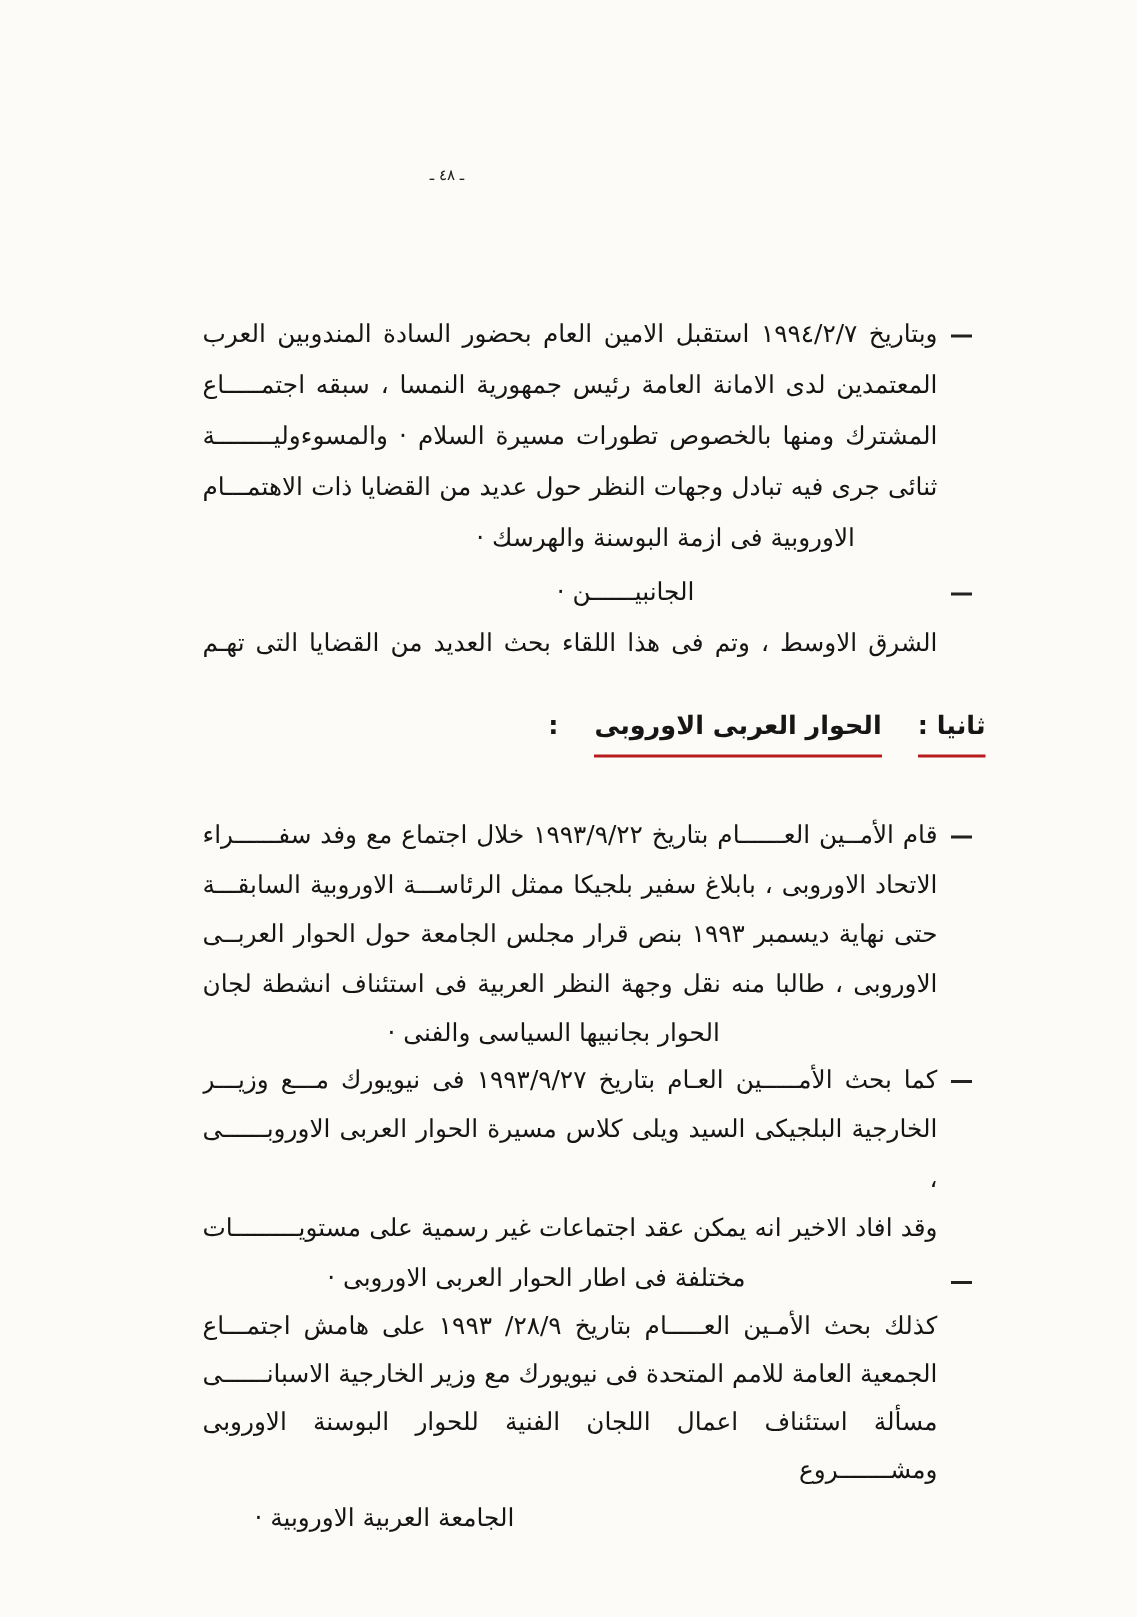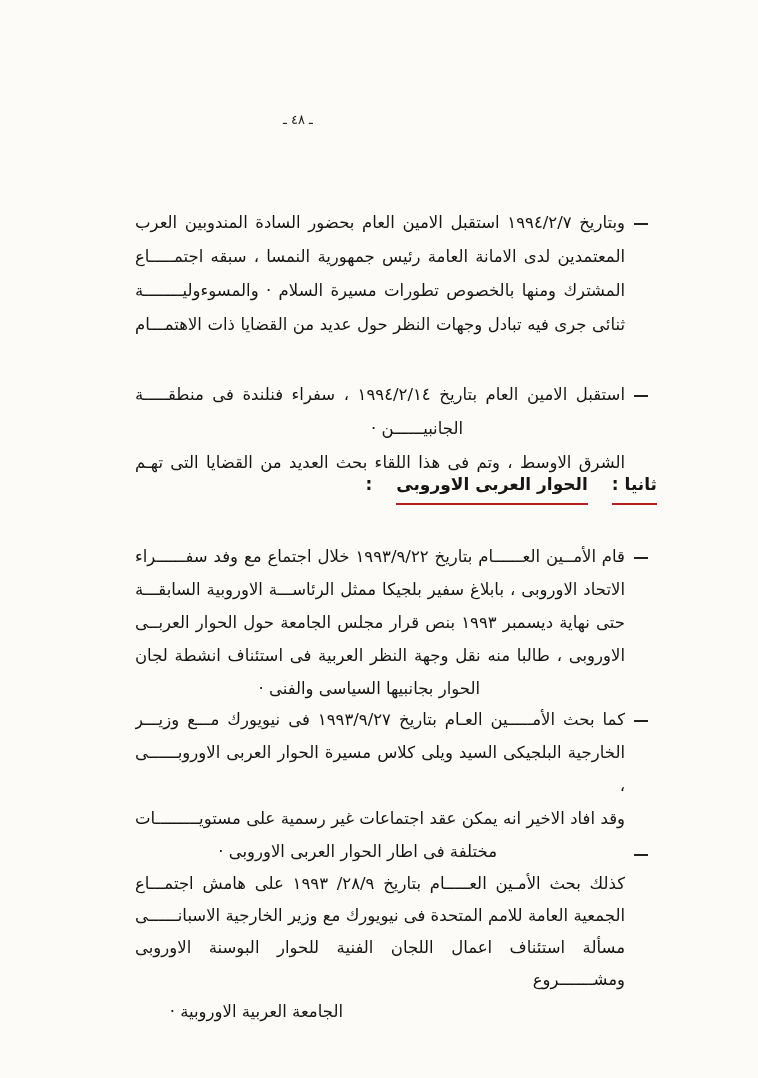--- a/index.html
+++ b/index.html
@@ -8,21 +8,21 @@
     width:758px;height:1078px;
     margin:0 auto;
     background:#fcfbf8;
     overflow:hidden;
     font-family:"DejaVu Sans","Liberation Sans",sans-serif;
     color:#1b1b1b;
     direction:rtl;
   }
   .page-number{
     position:absolute;top:112px;left:248px;width:100px;
-    text-align:center;font-size:13px;letter-spacing:3px;color:#222;
+    text-align:center;font-size:10px;letter-spacing:3px;color:#222;
     direction:rtl;
   }
   .heading{
     position:absolute;top:474px;right:101px;
     display:flex;flex-direction:row;align-items:flex-start;
     direction:rtl;gap:24px;
     font-size:17px;font-weight:700;color:#161616;
     white-space:nowrap;
   }
   .heading .underlined{
@@ -61,24 +61,24 @@
     <span class="heading-colon">:</span>
   </div>
 
   <div id="paragraphs-host">
       <div class="bullet-dash" style="top: 223px; right: 110px;"></div>
       <div class="para" style="top: 206px; line-height: 34px;">
         <div class="line">وبتاريخ ١٩٩٤/٢/٧ استقبل الامين العام بحضور السادة المندوبين العرب</div>
         <div class="line">المعتمدين لدى الامانة العامة رئيس جمهورية النمسا ، سبقه اجتمـــــاع</div>
         <div class="line">المشترك ومنها بالخصوص تطورات مسيرة السلام · والمسوءوليــــــــة</div>
         <div class="line">ثنائى جرى فيه تبادل وجهات النظر حول عديد من القضايا ذات الاهتمـــام</div>
+        <div class="line last" style="padding-left: 0px; padding-right: 55px;">الاوروبية فى ازمة البوسنة والهرسك ·</div>
       </div>
       <div class="bullet-dash" style="top: 395px; right: 110px;"></div>
       <div class="para" style="top: 378px; line-height: 34px;">
-        <div class="line">استقبل الامين العام بتاريخ ١٩٩٤/٢/١٤ ، سفراء فنلندة فى منطقـــــة</div>
         <div class="line last" style="padding-left: 0px; padding-right: 162px;">الجانبيــــــن ·</div>
         <div class="line">الشرق الاوسط ، وتم فى هذا اللقاء بحث العديد من القضايا التى تهـم</div>
       </div>
       <div class="bullet-dash" style="top: 557px; right: 110px;"></div>
       <div class="para" style="top: 540px; line-height: 33px;">
         <div class="line">قام الأمــين العــــــام بتاريخ ١٩٩٣/٩/٢٢ خلال اجتماع مع وفد سفــــــراء</div>
         <div class="line">الاتحاد الاوروبى ، بابلاغ سفير بلجيكا ممثل الرئاســـة الاوروبية السابقـــة</div>
         <div class="line">حتى نهاية ديسمبر ١٩٩٣ بنص قرار مجلس الجامعة حول الحوار العربــى</div>
         <div class="line">الاوروبى ، طالبا منه نقل وجهة النظر العربية فى استئناف انشطة لجان</div>
         <div class="line last" style="padding-left: 0px; padding-right: 145px;">الحوار بجانبيها السياسى والفنى ·</div>

